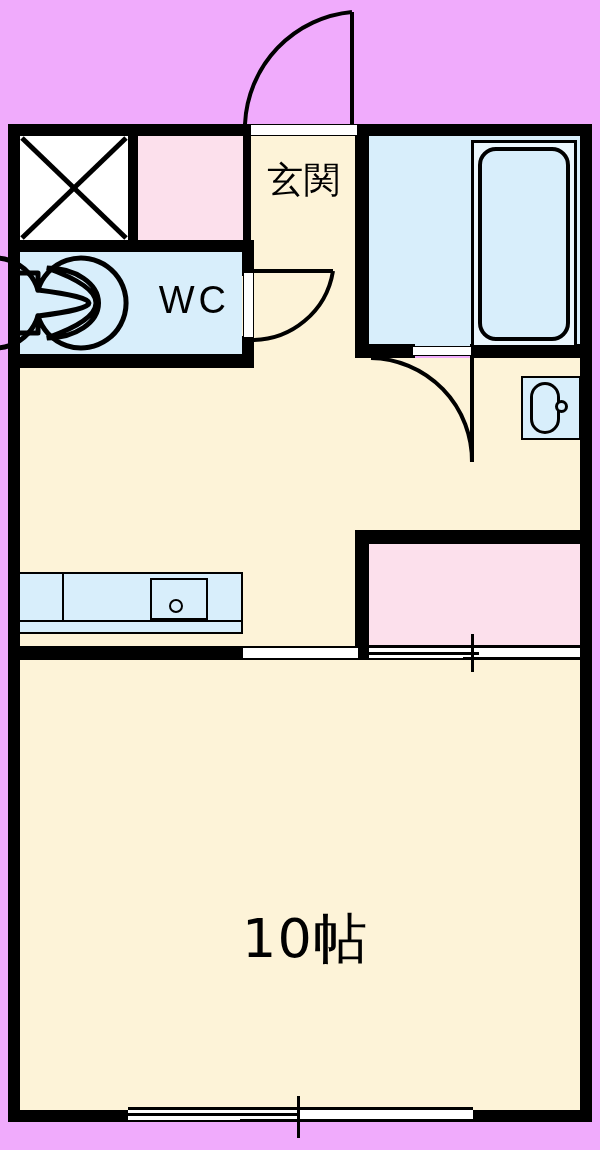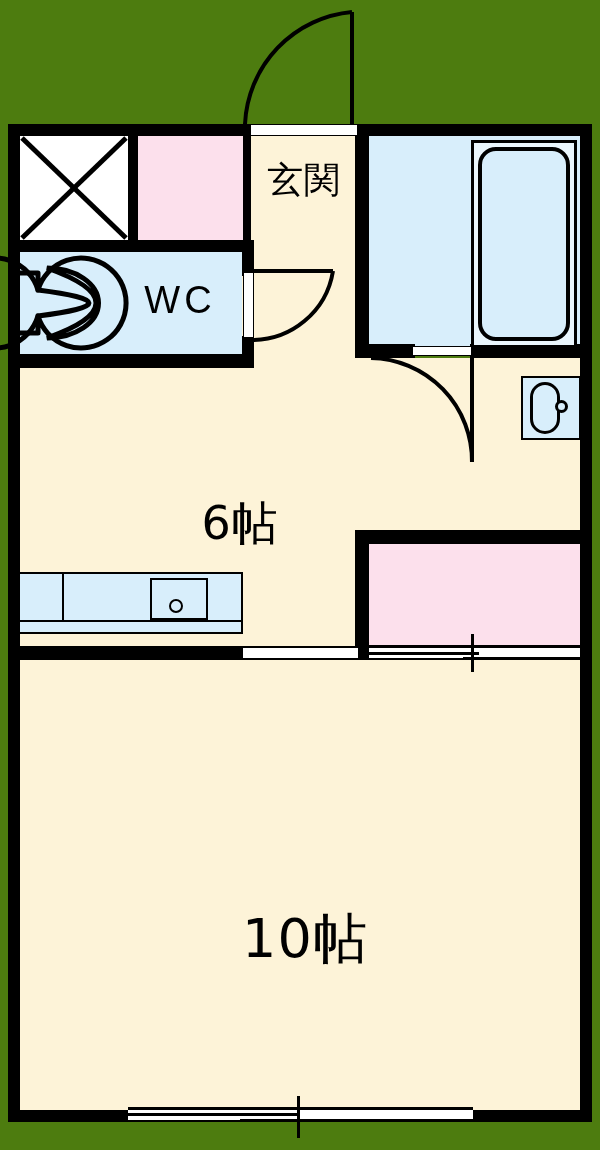--- a/index.html
+++ b/index.html
@@ -8,21 +8,21 @@
     padding: 0;
     background: #ffffff;
   }
   body {
     font-family: "Liberation Sans", "DejaVu Sans", sans-serif;
   }
   #plan {
     position: relative;
     width: 600px;
     height: 1150px;
-    background: #4d7c0f;
+    background: #f0abfc;
     overflow: hidden;
   }
   
   .abs { position: absolute; box-sizing: border-box; }
 
   .wall      { background: #000000; }
   .roomcream { background: #fdf3d8; }
   .roompink  { background: #fce0ec; }
   .roomblue  { background: #d8eefb; }
   .roomwhite { background: #ffffff; }
@@ -31,21 +31,21 @@
 
   .label {
     color: #000000;
     white-space: nowrap;
     text-align: center;
     font-weight: 500;
     line-height: 1;
     letter-spacing: 0.02em;
   }
   .label.jp   { font-family: "DejaVu Sans", "Liberation Sans", sans-serif; }
-  .label.lat  { font-family: "Liberation Sans", "DejaVu Sans", sans-serif; }
+  .label.lat  { font-family: "Liberation Sans", "DejaVu Sans", sans-serif; text-align: right; }
 
   .outline {
     border: 3px solid #000000;
     box-sizing: border-box;
   }
   .outline-thin {
     border: 2px solid #000000;
     box-sizing: border-box;
   }
 
@@ -184,19 +184,18 @@
       <path d="M 38 290 A 45 45 0 1 0 38 316 Q 140 303 38 290 Z" fill="none"></path>
       <path d="M 47 268 A 50 34 0 1 1 47 338 Q 145 303 47 268 Z" fill="none"></path>
     </g>
   </svg>
 
   <div class="abs label jp" style="left:252px; top:162px; width:104px; font-size:36px;">玄関</div>
 
 
   <div class="abs label lat" style="left:130px; top:281px; width:100px; font-size:38px; letter-spacing:4px;">WC</div>
 
-  <div class="abs label jp" style="left:160px; top:500px; width:160px; font-size:46px;">6帖</div>
 
 
 
   <div class="abs label jp" style="left:215px; top:912px; width:180px; font-size:54px;">10帖</div>
 
 </div>
 
 </body></html>

